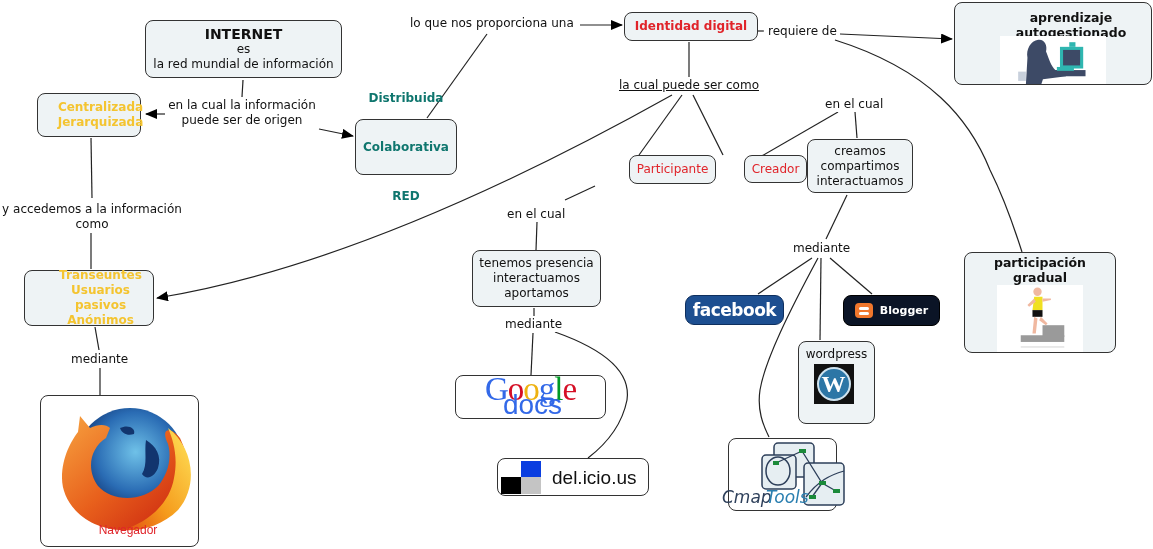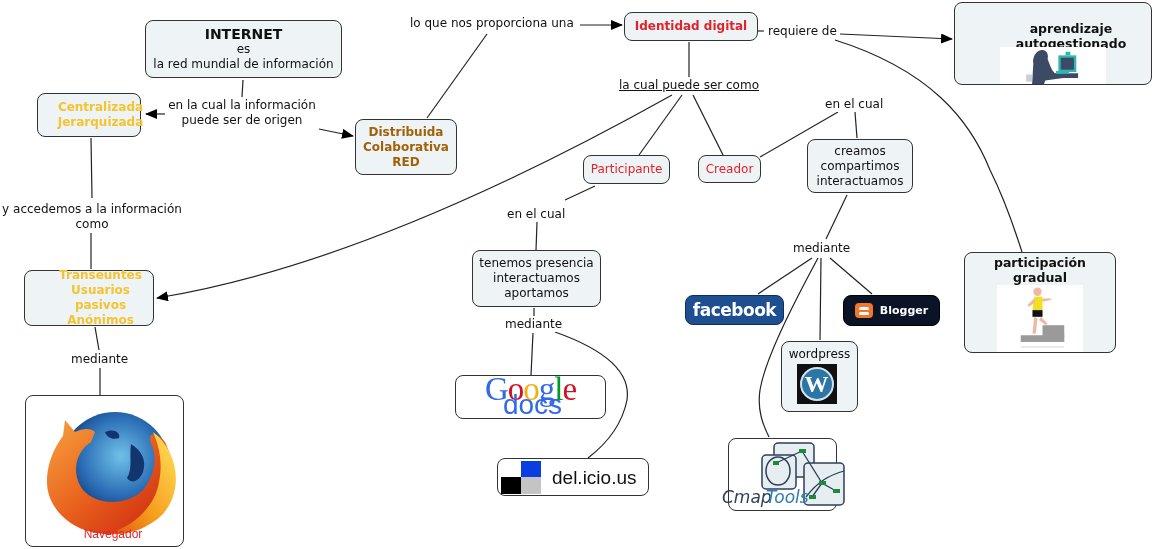--- a/index.html
+++ b/index.html
@@ -6,22 +6,22 @@
   body { width:1153px; height:549px; position:relative; overflow:hidden;
          font-family:"DejaVu Sans", sans-serif; font-size:12px; color:#111; }
   #links { position:absolute; left:0; top:0; width:1153px; height:549px; }
   .node { position:absolute; box-sizing:border-box; background:#eef3f5;
           border:1.3px solid #333; border-radius:8px; text-align:center;
           display:flex; flex-direction:column; align-items:center; justify-content:center;
           line-height:15px; }
   .lbl { position:absolute; text-align:center; line-height:15px; background:#fff; white-space:nowrap; }
   .bold { font-weight:bold; }
   .yellow { color:#f4c430; font-weight:bold;padding-left:23px; }
-  .green { color:#a16207; font-weight:bold; }
-  .red { color:#e0242a; }
+  .green { color:#0f766e; font-weight:bold;gap:34px; }
+  .red { color:#e0242a;margin-left:46px; }
   .redb { color:#e0242a; font-weight:bold; }
   .imgnode { background:#eef3f5; }
   .plain { background:#fff; }
 </style>
 </head>
 <body>
 
 <svg id="links" xmlns="http://www.w3.org/2000/svg">
   <defs>
     <marker id="arr" markerWidth="12" markerHeight="10" refX="11" refY="5" orient="auto" markerUnits="userSpaceOnUse">
@@ -76,21 +76,21 @@
   <div>Distribuida</div>
   <div>Colaborativa</div>
   <div>RED</div>
 </div>
 
 <div class="node redb" style="left:624px;top:12px;width:134px;height:29px;">
   <div>Identidad digital</div>
 </div>
 
 <div class="node imgnode" style="left:954px;top:2px;width:198px;height:83px;justify-content:flex-start;">
-  <div class="bold" style="font-size:12.5px;margin-top:18px;padding-left:36px;">aprendizaje autogestionado</div>
+  <div class="bold" style="font-size:12.5px;margin-top:7px;padding-left:36px;">aprendizaje autogestionado</div>
   <svg width="106" height="62" viewBox="0 0 106 62" style="background:#fff;margin-top:-4px;">
     <path d="M18,62 L20,28 C18,18 24,6 34,5 C42,4 46,12 44,20 C48,30 50,38 56,44 L66,46 L70,52 L40,56 L38,62 z" fill="#3d4a66"></path>
     <rect x="62" y="14" width="30" height="28" fill="#2fb6b0"></rect>
     <rect x="66" y="18" width="22" height="20" fill="#3d4a66"></rect>
     <rect x="74" y="8" width="8" height="6" fill="#2fb6b0"></rect>
     <rect x="50" y="44" width="45" height="8" fill="#3d4a66"></rect>
     <rect x="58" y="40" width="22" height="5" fill="#2fb6b0"></rect>
     <rect x="8" y="46" width="10" height="12" fill="#c8d0dc"></rect>
   </svg>
 </div>
@@ -108,21 +108,21 @@
   <div>compartimos</div>
   <div>interactuamos</div>
 </div>
 
 <div class="node yellow" style="left:24px;top:270px;width:130px;height:56px;">
   <div>Transeuntes</div>
   <div>Usuarios pasivos</div>
   <div>Anónimos</div>
 </div>
 
-<div class="node plain" style="left:25px;top:395px;width:159px;height:152px;justify-content:center;overflow:hidden;padding-left:10px;">
+<div class="node plain" style="left:40px;top:395px;width:159px;height:152px;justify-content:flex-start;overflow:hidden;padding-left:10px;">
   <svg width="150" height="140" viewBox="0 0 150 140" style="margin-top:2px;">
     <defs>
       <radialGradient id="globe" cx="55%" cy="40%" r="60%">
         <stop offset="0" stop-color="#6fc1e8"></stop>
           <stop offset="0.6" stop-color="#2a6cb4"></stop>
           <stop offset="1" stop-color="#0b2a66"></stop>
       </radialGradient>
       <linearGradient id="fox" x1="0" y1="0" x2="1" y2="1">
         <stop offset="0" stop-color="#f7a340"></stop>
           <stop offset="0.5" stop-color="#e8601c"></stop>
@@ -158,33 +158,33 @@
 <div class="node plain" style="left:497px;top:458px;width:152px;height:38px;flex-direction:row;justify-content:flex-start;">
   <svg width="40" height="33" viewBox="0 0 40 33" style="margin-left:3px;">
     <rect x="20" y="0" width="20" height="16" fill="#0a3ee0"></rect>
     <rect x="0" y="16" width="20" height="17" fill="#000"></rect>
     <rect x="20" y="16" width="20" height="17" fill="#c4c4c4"></rect>
     <rect x="0" y="0" width="20" height="16" fill="#fff"></rect>
   </svg>
   <span style="font-family:'Liberation Sans', sans-serif;font-size:19px;margin-left:11px;">del.icio.us</span>
 </div>
 
-<div class="node" style="left:685px;top:295px;width:99px;height:30px;background:#1d4f91;border-color:#0e2f5e;">
+<div class="node" style="left:685px;top:295px;width:99px;height:30px;background:#1d4f91;border-color:#0e2f5e;border-radius:9px;">
   <span style="color:#fff;font-weight:bold;font-size:17px;font-family:'DejaVu Sans', sans-serif;letter-spacing:-0.5px;">facebook</span>
 </div>
 
 <div class="node" style="left:843px;top:295px;width:97px;height:31px;background:#0b1426;border-color:#000;flex-direction:row;">
   <span style="display:inline-block;width:18px;height:15px;background:#f1772c;border-radius:4px;position:relative;margin-right:7px;">
     <span style="position:absolute;left:4px;top:4px;width:10px;height:3px;background:#fff;border-radius:2px;"></span>
     <span style="position:absolute;left:4px;top:9px;width:10px;height:3px;background:#fff;border-radius:2px;"></span>
   </span>
   <span style="color:#fff;font-weight:bold;font-size:11px;">Blogger</span>
 </div>
 
-<div class="node" style="left:781px;top:341px;width:77px;height:71px;justify-content:flex-start;">
+<div class="node" style="left:798px;top:341px;width:77px;height:83px;justify-content:flex-start;">
   <div style="margin-top:5px;">wordpress</div>
   <div style="width:40px;height:40px;background:#111;display:flex;align-items:center;justify-content:center;margin-top:2px;margin-right:6px;">
     <div style="width:34px;height:34px;border-radius:50%;background:#2c76a6;border:2px solid #cfe3ef;box-sizing:border-box;color:#fff;font-family:'Liberation Serif', serif;font-size:24px;font-weight:bold;line-height:30px;">W</div>
   </div>
 </div>
 
 <div class="node plain" style="left:728px;top:438px;width:109px;height:73px;font-style:italic;">
   <svg width="130" height="68" viewBox="0 0 130 68">
     <rect x="56" y="2" width="40" height="34" rx="4" fill="#e6eef2" stroke="#2d3f5a" stroke-width="1.5"></rect>
     <rect x="44" y="14" width="34" height="34" rx="4" fill="#e6eef2" stroke="#2d3f5a" stroke-width="1.5"></rect>

